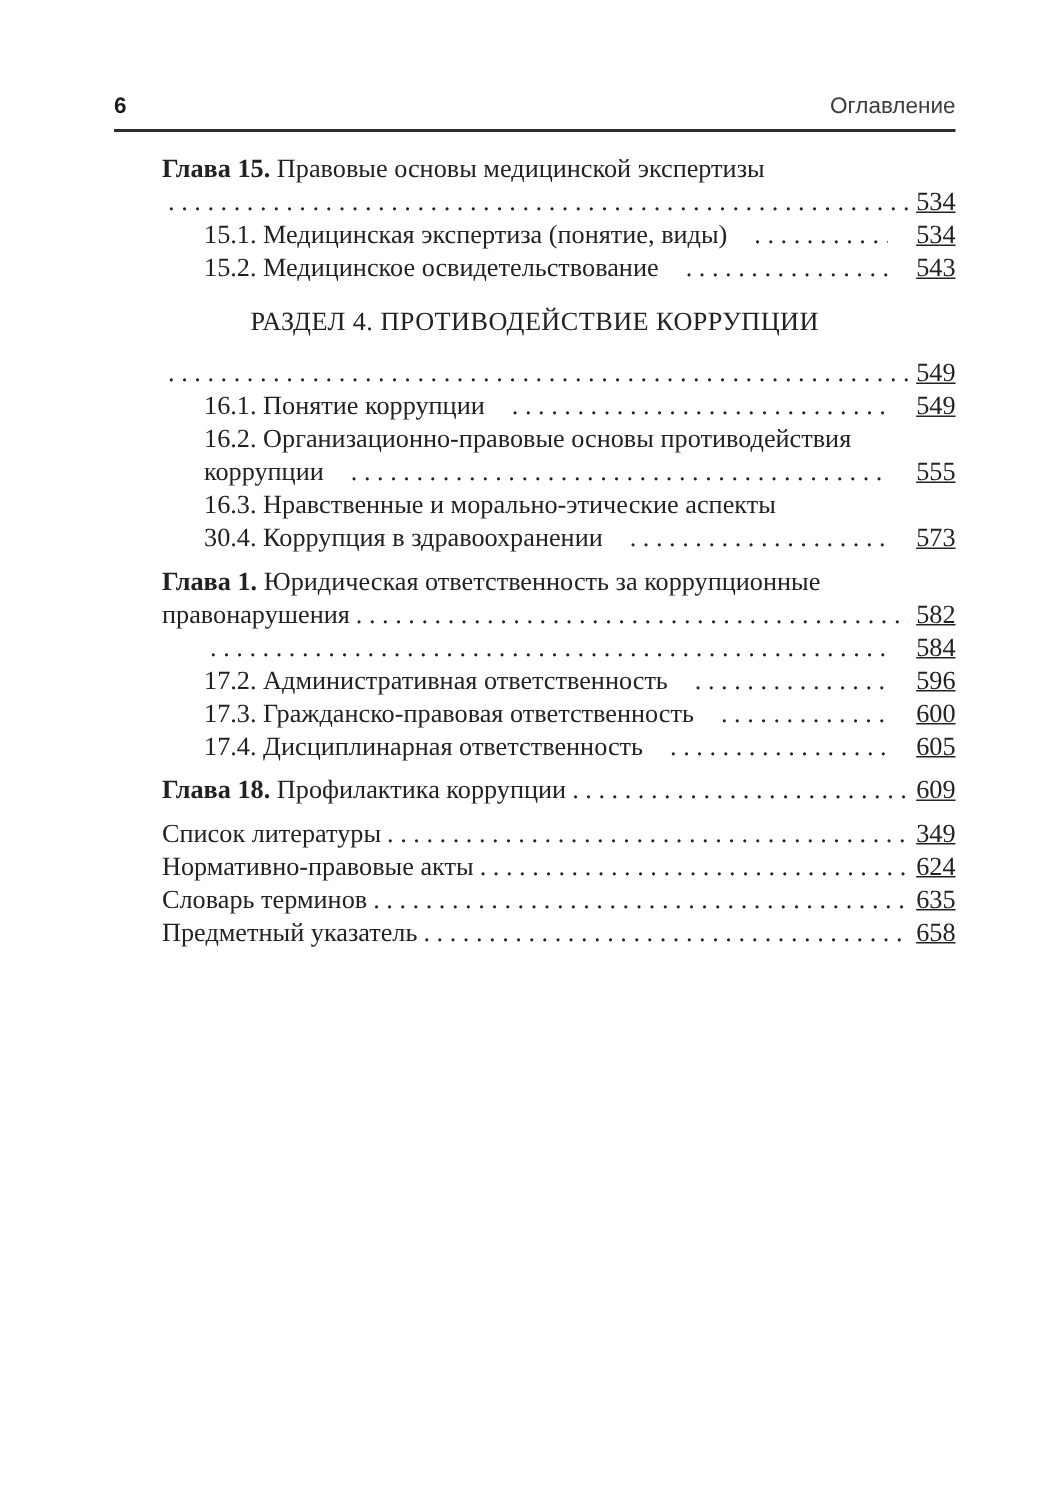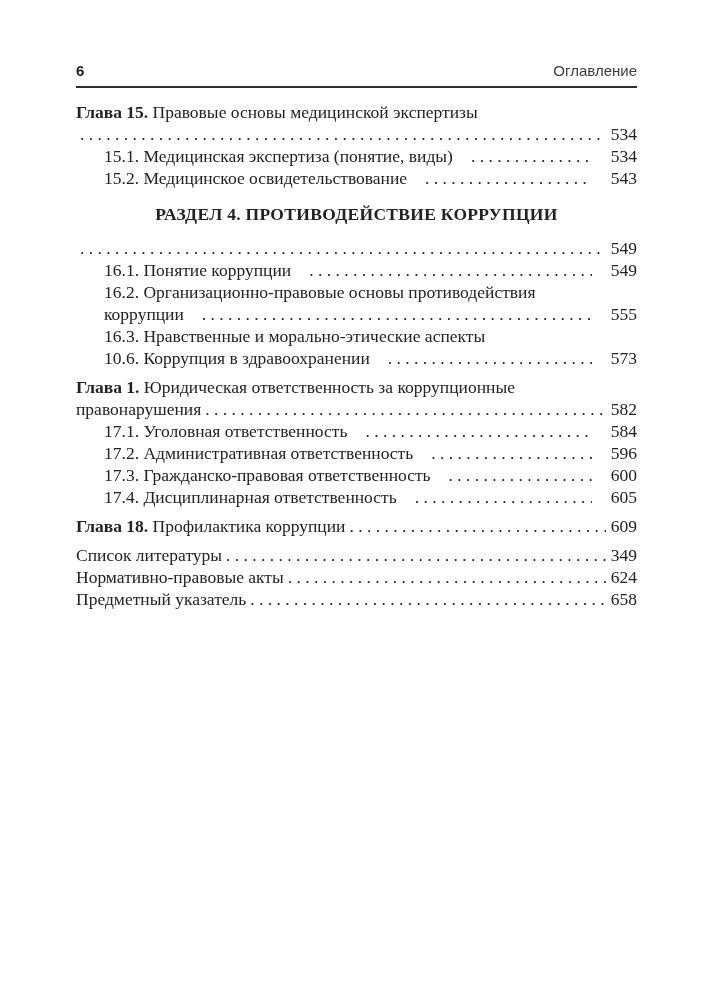--- a/index.html
+++ b/index.html
@@ -36,20 +36,21 @@
     margin-top: 13px;
     font-size: 17.5px;
     line-height: 22px;
   }
   .toc-group {
     margin-bottom: 7px;
   }
   .toc-row {
     display: flex;
     align-items: center;
+    margin-left: 32px;
   }
   .toc-row.indent {
     padding-left: 28px;
     gap: 14px;
   }
   .entry-text {
     white-space: nowrap;
   }
   .chapter-label {
     font-weight: bold;
@@ -62,24 +63,25 @@
     margin-left: 4px;
     margin-right: 3px;
   }
   .leader::after {
     content: ". . . . . . . . . . . . . . . . . . . . . . . . . . . . . . . . . . . . . . . . . . . . . . . . . . . . . . . . . . . . . . . . . . . . . . . .";
   }
   .entry-page {
     white-space: nowrap;
     text-align: right;
     min-width: 28px;
+    text-decoration: underline;
   }
   .section-heading {
     text-align: center;
-    font-weight: bold;
+    font-weight: normal;
     font-size: 17.5px;
     letter-spacing: 0.3px;
     margin: 14px 0 12px 0;
   }
 </style>
 </head>
 <body>
 
 <div class="page">
   <header class="page-header">
@@ -122,36 +124,35 @@
         </div>
         <div class="toc-row indent">
           <span class="entry-text">коррупции</span>
           <span class="leader"></span>
           <span class="entry-page">555</span>
         </div>
         <div class="toc-row indent">
           <span class="entry-text">16.3. Нравственные и морально-этические аспекты</span>
         </div>
         <div class="toc-row indent">
-          <span class="entry-text">10.6. Коррупция в здравоохранении</span>
+          <span class="entry-text">30.4. Коррупция в здравоохранении</span>
           <span class="leader"></span>
           <span class="entry-page">573</span>
         </div>
       </div>
       <div class="toc-group">
         <div class="toc-row">
           <span class="entry-text"><b class="chapter-label">Глава 1. </b>Юридическая ответственность за коррупционные</span>
         </div>
         <div class="toc-row">
           <span class="entry-text">правонарушения</span>
           <span class="leader"></span>
           <span class="entry-page">582</span>
         </div>
         <div class="toc-row indent">
-          <span class="entry-text">17.1. Уголовная ответственность</span>
           <span class="leader"></span>
           <span class="entry-page">584</span>
         </div>
         <div class="toc-row indent">
           <span class="entry-text">17.2. Административная ответственность</span>
           <span class="leader"></span>
           <span class="entry-page">596</span>
         </div>
         <div class="toc-row indent">
           <span class="entry-text">17.3. Гражданско-правовая ответственность</span>
@@ -174,20 +175,25 @@
       <div class="toc-group">
         <div class="toc-row">
           <span class="entry-text">Список литературы</span>
           <span class="leader"></span>
           <span class="entry-page">349</span>
         </div>
         <div class="toc-row">
           <span class="entry-text">Нормативно-правовые акты</span>
           <span class="leader"></span>
           <span class="entry-page">624</span>
+        </div>
+        <div class="toc-row">
+          <span class="entry-text">Словарь терминов</span>
+          <span class="leader"></span>
+          <span class="entry-page">635</span>
         </div>
         <div class="toc-row">
           <span class="entry-text">Предметный указатель</span>
           <span class="leader"></span>
           <span class="entry-page">658</span>
         </div>
       </div>
     </main>
 </div>
 

